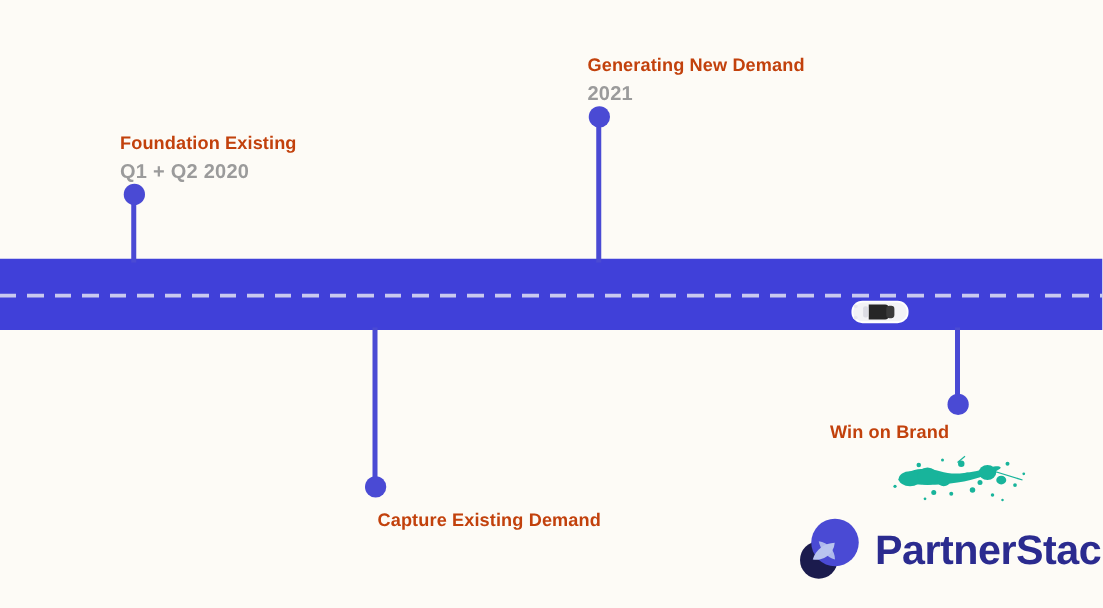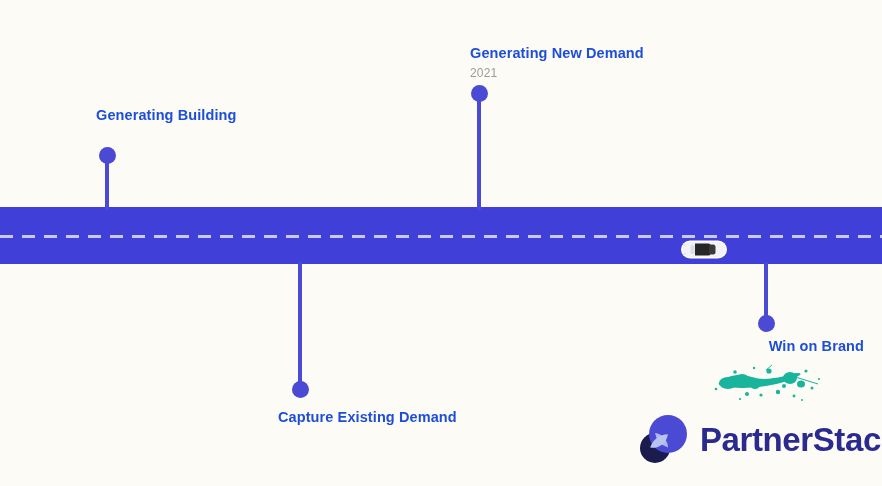--- a/index.html
+++ b/index.html
@@ -72,33 +72,34 @@
   }
 
   
   .label {
     position: absolute;
     white-space: nowrap;
   }
   .label-title {
     font-size: 14.5px;
     font-weight: bold;
-    color: #1d4ed8;
+    color: #c2410c;
     letter-spacing: 0.1px;
     line-height: 1.25;
     margin: 0;
   }
   .label-sub {
-    font-size: 12px;
+    font-size: 16px;
     color: #9b9b9b;
     letter-spacing: 0.2px;
     line-height: 1.3;
     margin: 4px 0 0 0;
-  }
-  .label.center { text-align: right; }
+    font-weight: bold;
+  }
+  .label.center { text-align: left; }
 
   
   .splatter {
     position: absolute;
     left: 706px;
     top: 362px;
     width: 116px;
     height: 42px;
   }
 
@@ -142,37 +143,38 @@
       <circle cx="3.6" cy="6" r="1.5" fill="#e8e8ee"></circle>
       <circle cx="3.6" cy="15" r="1.5" fill="#e8e8ee"></circle>
     </svg>
   </div>
 
   <div class="pin" style="left:105px; top:155px;">
     <div class="pin-stem" style="height:55px;"></div>
     <div class="pin-dot" style="top:-8.5px;"></div>
   </div>
   <div class="label" style="left:96px; top:106px;">
-    <p class="label-title">Generating Building</p>
+    <p class="label-title">Foundation Existing</p>
+    <p class="label-sub">Q1 + Q2 2020</p>
   </div>
 
   <div class="pin" style="left:477px; top:93px;">
     <div class="pin-stem" style="height:117px;"></div>
     <div class="pin-dot" style="top:-8.5px;"></div>
   </div>
   <div class="label" style="left:470px; top:44px;">
     <p class="label-title">Generating New Demand</p>
     <p class="label-sub">2021</p>
   </div>
 
   <div class="pin" style="left:298px; top:262px;">
     <div class="pin-stem" style="height:127px;"></div>
     <div class="pin-dot" style="top:119px;"></div>
   </div>
-  <div class="label" style="left:278px; top:408px;">
+  <div class="label" style="left:302px; top:408px;">
     <p class="label-title">Capture Existing Demand</p>
   </div>
 
   <div class="pin" style="left:764px; top:262px;">
     <div class="pin-stem" style="height:61px;"></div>
     <div class="pin-dot" style="top:53px;"></div>
   </div>
   <div class="label center" style="left:664px; top:337px; width:200px;">
     <p class="label-title">Win on Brand</p>
   </div>

